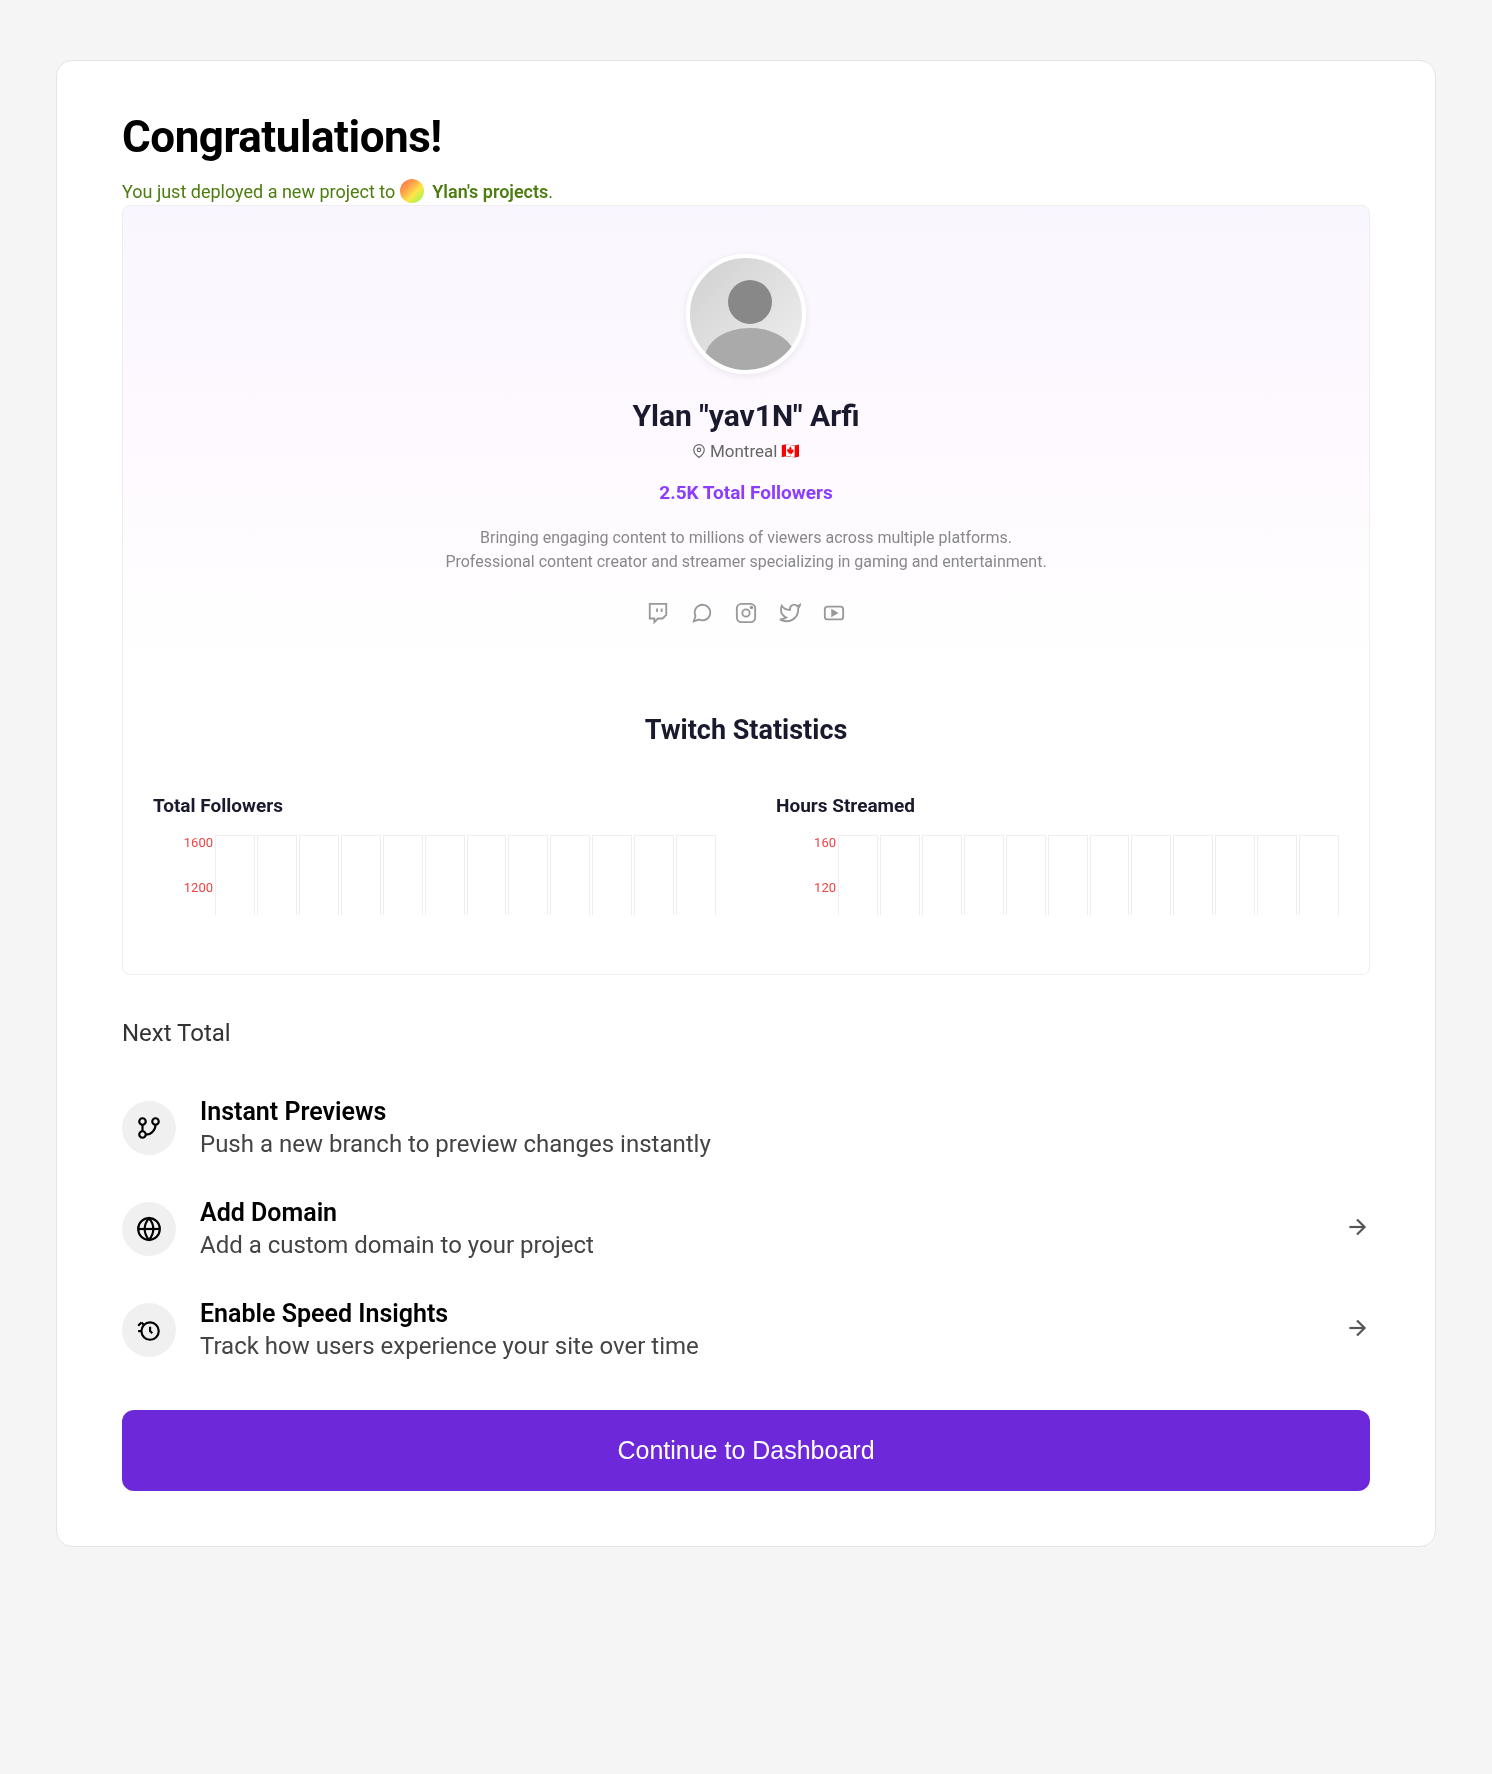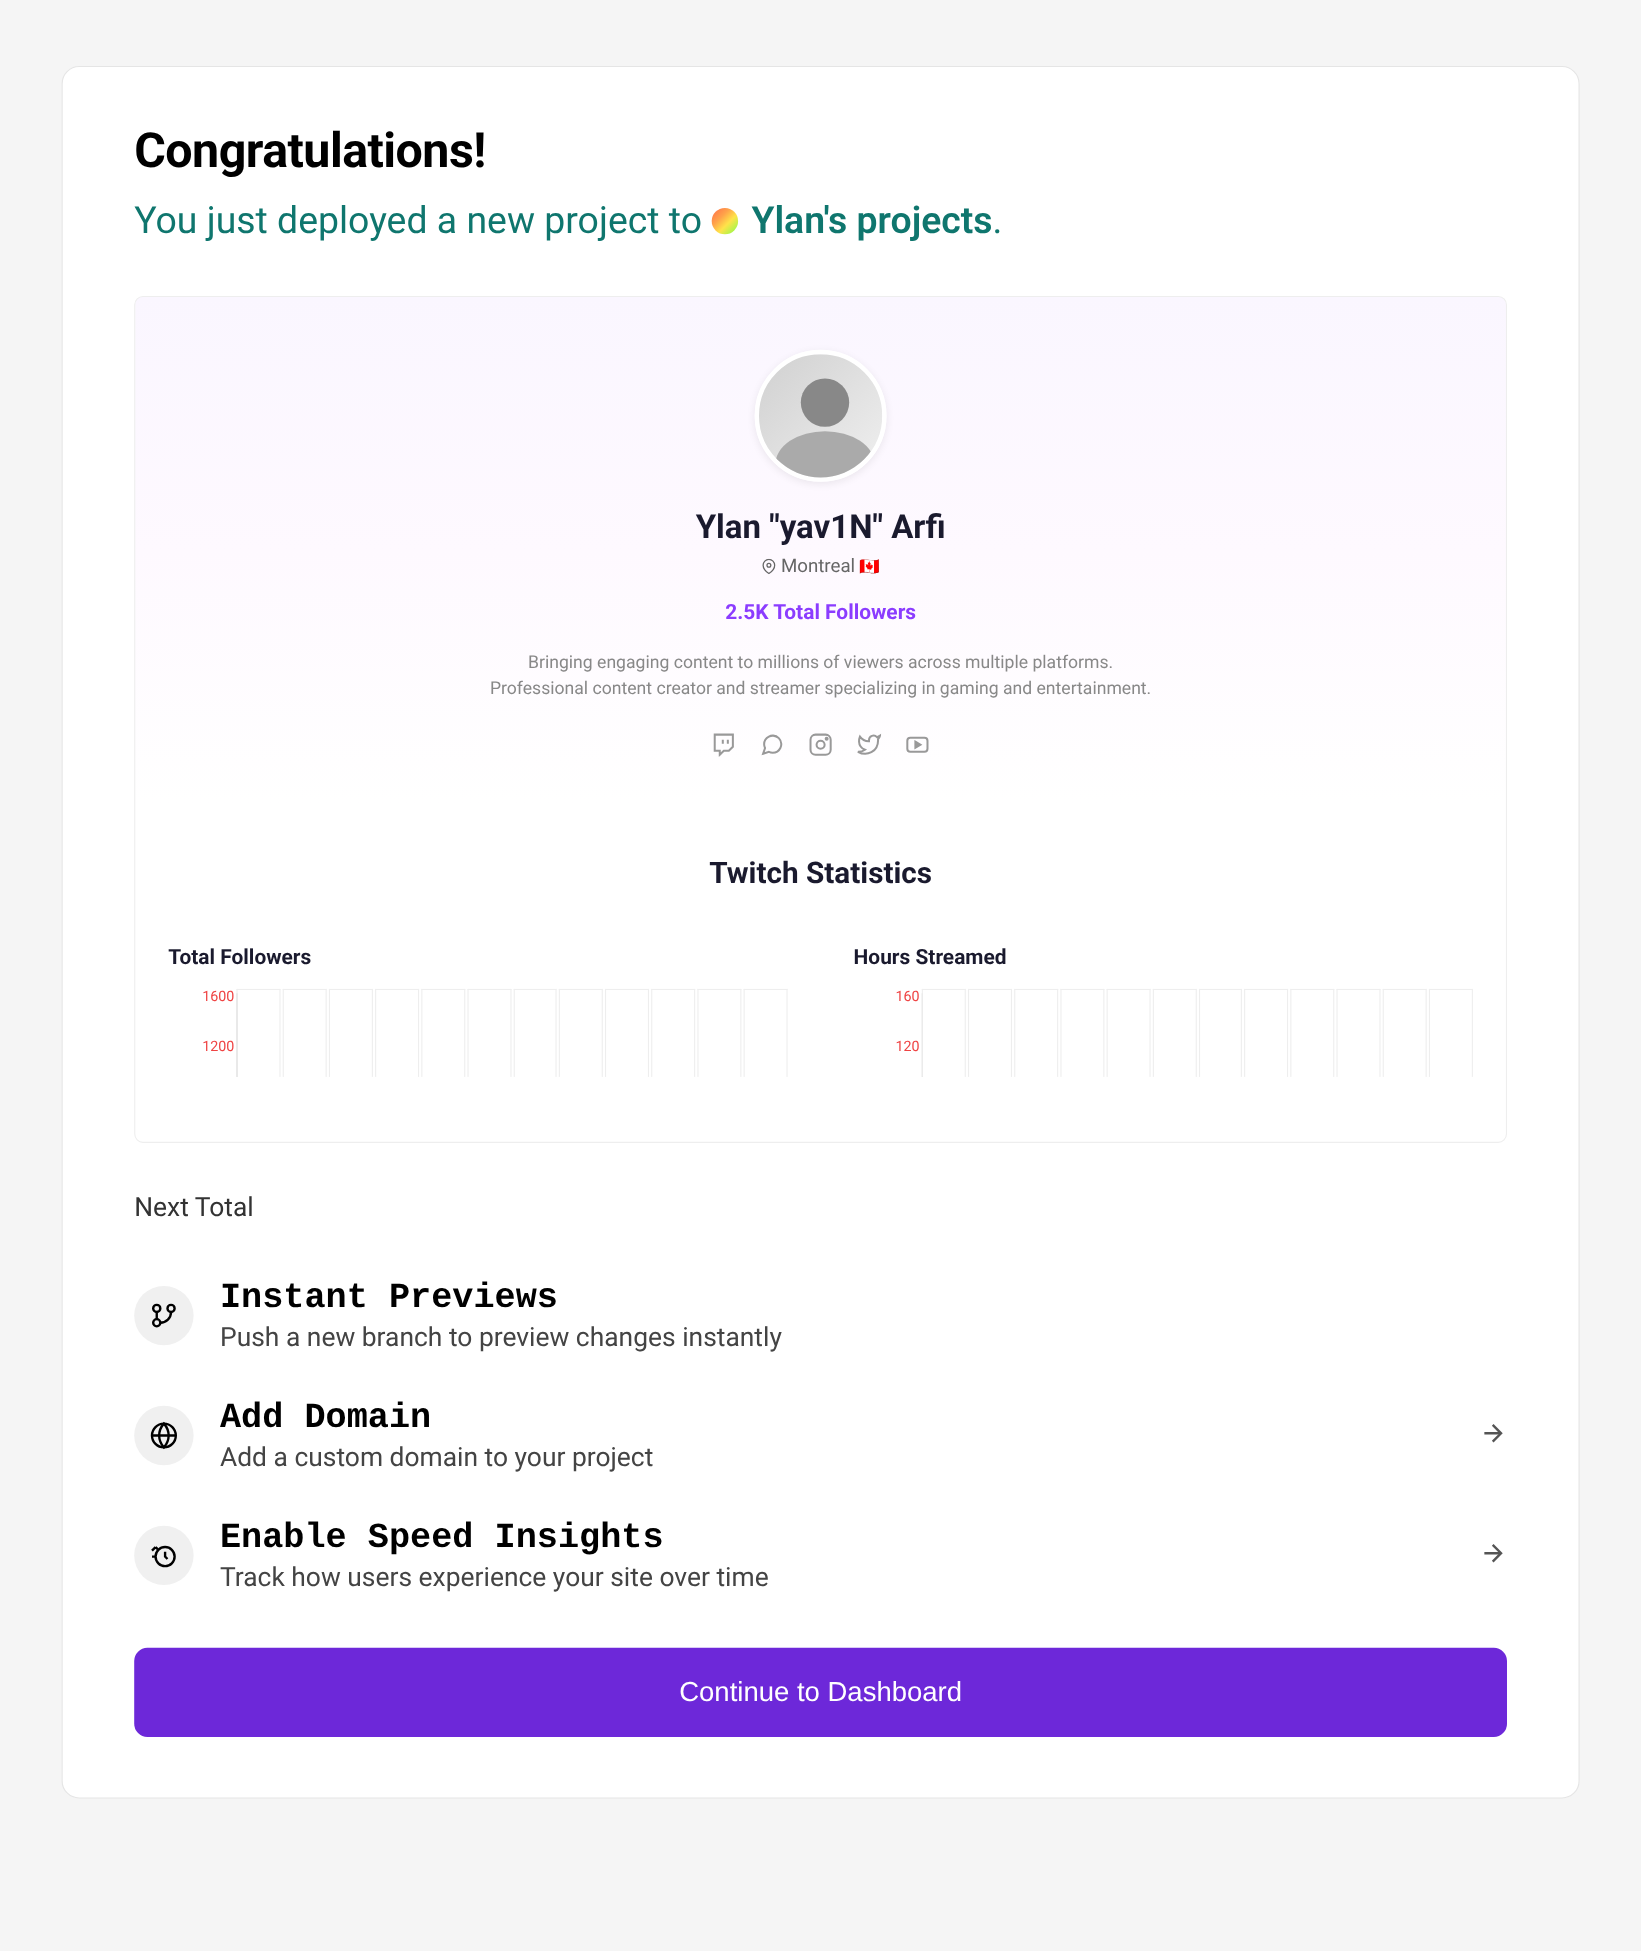--- a/index.html
+++ b/index.html
@@ -21,23 +21,22 @@
       padding: 50px 65px 55px;
     }
     .title {
       font-size: 44px;
       font-weight: 700;
       letter-spacing: -0.5px;
       color: #000;
       margin-bottom: 18px;
     }
     .subtitle {
-      font-size: 34px;
-      color: #0f766e;
-      margin-bottom: 48px;
+      font-size: 18px;
+      color: #4d7c0f;
     }
     .team-icon {
       display: inline-block;
       width: 24px;
       height: 24px;
       border-radius: 50%;
       background: linear-gradient(135deg, #ff6b4a 0%, #ffa34a 35%, #ffe34a 60%, #7eff4a 100%);
       vertical-align: middle;
       margin-right: 4px;
       position: relative;
@@ -221,25 +220,24 @@
     }
     .step-icon-wrap svg {
       width: 26px;
       height: 26px;
       color: #000;
     }
     .step-text {
       flex: 1;
     }
     .step-title {
-      font-size: 32px;
+      font-size: 25px;
       font-weight: 600;
       color: #000;
       margin-bottom: 4px;
-      font-family: Liberation Mono, monospace;
     }
     .step-desc {
       font-size: 24px;
       color: #444;
     }
     .step-arrow {
       color: #555;
     }
     .step-arrow svg {
       width: 26px;

